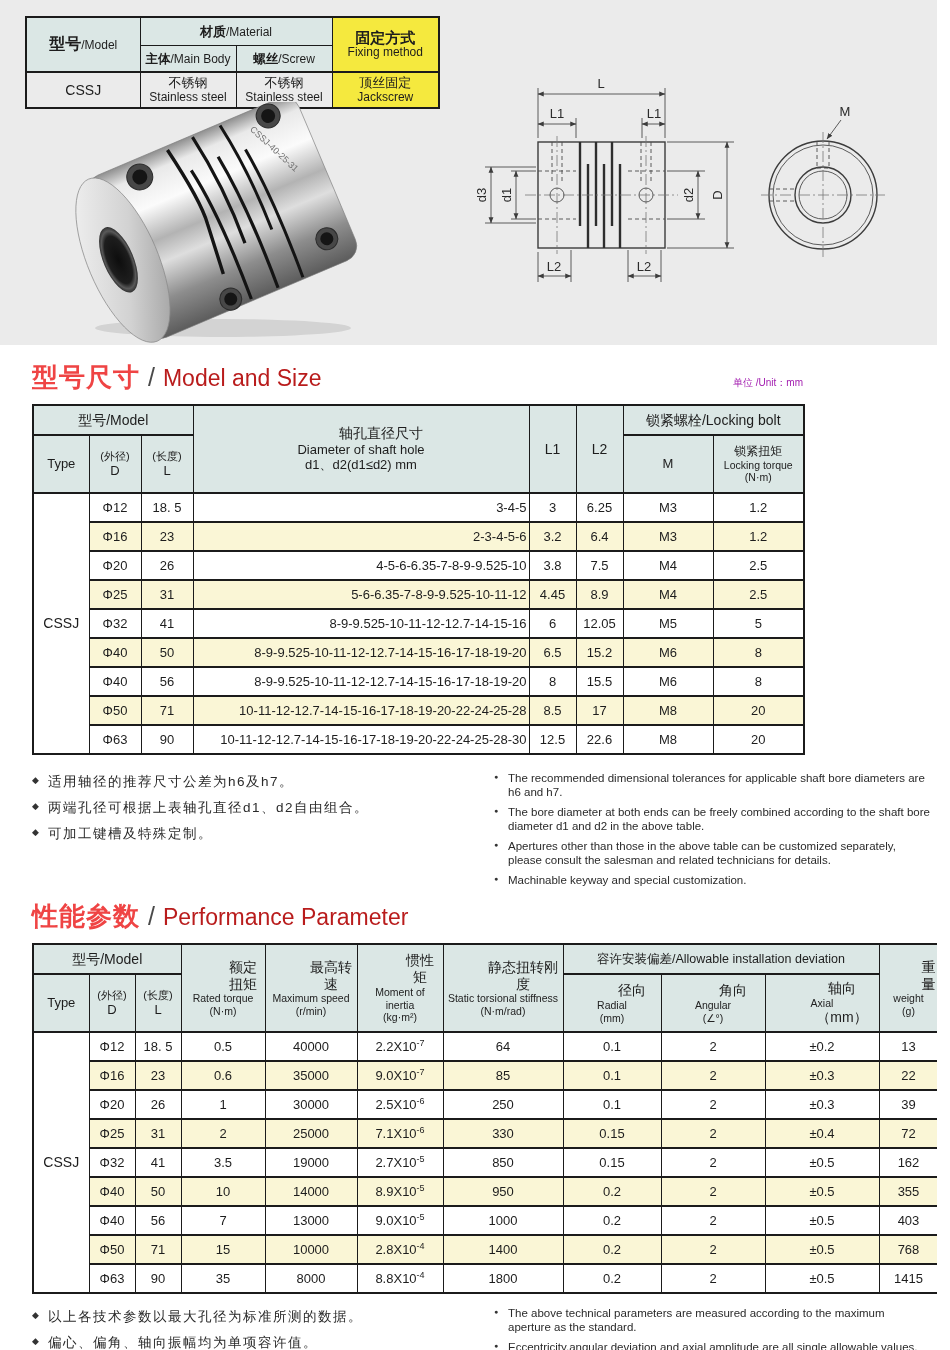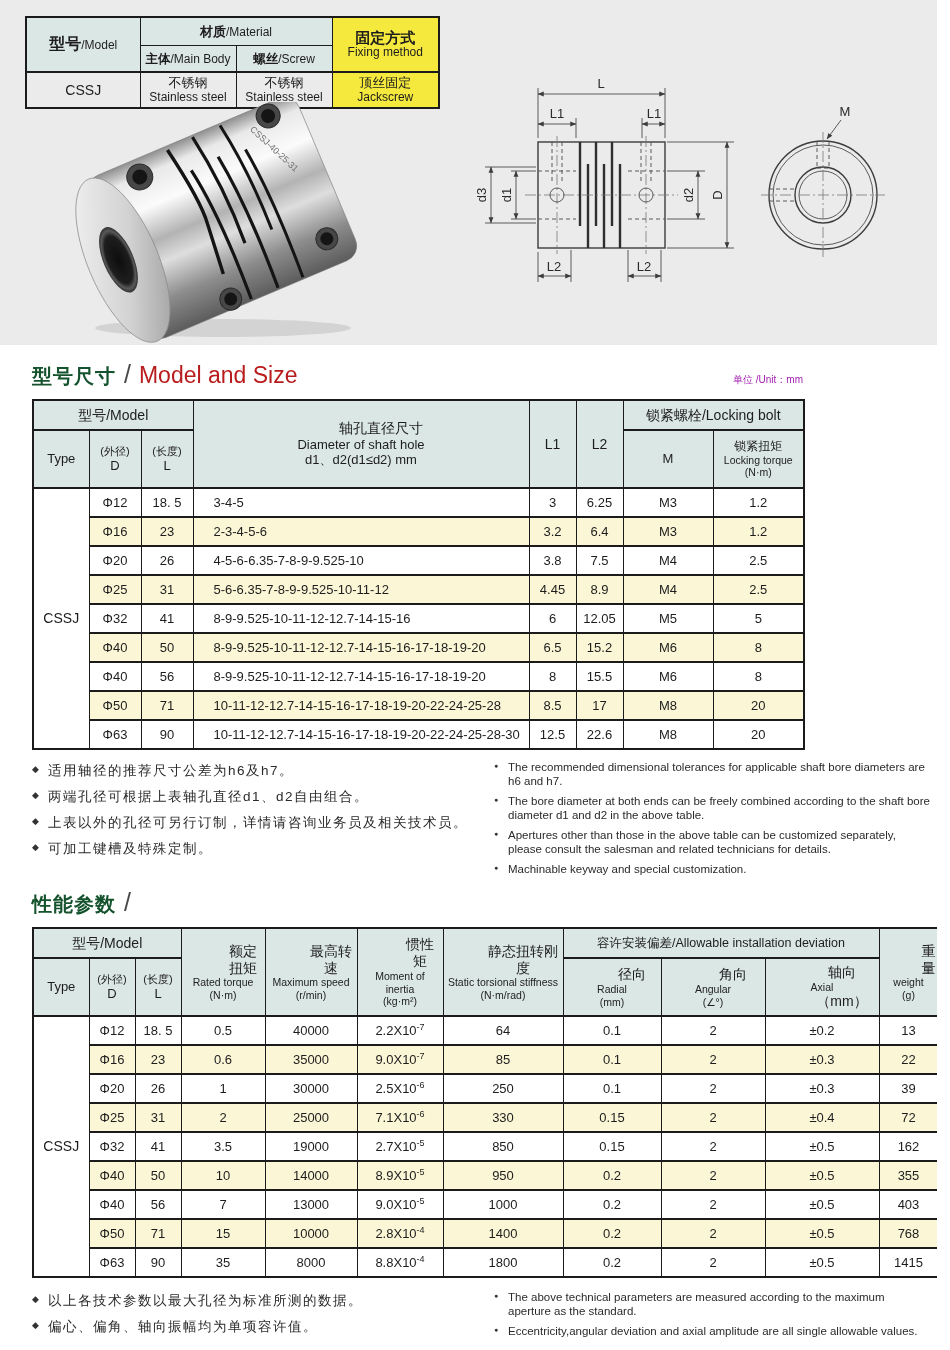--- a/index.html
+++ b/index.html
@@ -37,46 +37,46 @@
   .drawing .dash { stroke:#4a4a4a; stroke-width:0.9; fill:none; stroke-dasharray:4 3; }
   .drawing .cl   { stroke:#777; stroke-width:0.8; fill:none; stroke-dasharray:11 3 2 3; }
   .drawing .slit { stroke:#2e2e2e; stroke-width:2.4; fill:none; }
   .drawing .dim  { stroke:#4a4a4a; stroke-width:0.9; fill:none; }
   .drawing text  { font-size:13px; fill:#2b2b2b; }
 
   
   .content { position:absolute; left:0; top:345px; width:950px; }
   .sec { margin-left:32px; }
   .sec-title { display:flex; align-items:baseline; margin-top:15px; }
-  .sec-title .cn { font-size:20px; font-weight:600; color:#14532d; letter-spacing:1px; }
+  .sec-title .cn { font-size:26px; font-weight:600; color:#ef4444; letter-spacing:1px; }
   .sec-title .sep { font-size:25px; color:#4a4a4a; margin:0 8px; font-weight:300; }
   .sec-title .en { font-size:23px; color:#b91c1c; font-weight:500; }
   .sec-title .unit { margin-left:auto; font-size:10px; color:#a21caf; }
   .w1 { width:771px; }
   .w2 { width:898px; }
 
   table.grid { border-collapse:collapse; table-layout:fixed; border:2px solid #1b1b1b; margin-top:9px; }
   .grid th, .grid td { border:1px solid #1b1b1b; border-top-width:2px; border-bottom-width:2px;
                        text-align:center; vertical-align:middle; padding:0 2px; font-weight:normal;
                        font-size:13px; line-height:1.2; overflow:hidden; }
   .grid thead th { background:#dbe7e5; }
   .grid .hr1 th { height:30px; font-size:14px; }
   .grid .hr2 th { height:58px; }
   .grid tbody tr { height:29px; }
   .grid tr.hl td { background:#faf6d6; }
-  .grid td.la { text-align:left; padding-left:20px; }
+  .grid td.la { text-align:right; padding-left:20px; }
   .grid .typec { font-size:14px; background:#fff; }
   .grid .sub { font-size:11px; color:#222; }
   .grid .subx { font-size:10.5px; color:#222; }
   .grid .big { font-size:13px; }
   .grid .cn14 { font-size:14px;margin-left:40px; }
   .grid sup { font-size:9px; }
 
   
-  .notes-wrap { display:flex; margin-top:4px; }
+  .notes-wrap { display:flex; margin-top:10px; }
   .notes { list-style:none; }
   .notes-cn { width:452px; }
   .notes-cn li { font-size:13.5px; color:#2a2a2a; margin:8px 0; letter-spacing:1.5px; position:relative; padding-left:16px; }
   .notes-cn li::before { content:"◆"; position:absolute; left:0; top:2px; font-size:9px; color:#333; }
   .notes-en { width:436px; margin-left:10px; }
   .notes-en li { font-size:11.5px; color:#2a2a2a; margin:6px 0; line-height:1.22; position:relative; padding-left:14px; }
   .notes-en li::before { content:"●"; position:absolute; left:0; top:2px; font-size:7px; color:#333; }
 </style>
 </head>
 <body>
@@ -425,37 +425,37 @@
               <td>20</td>
             </tr>
           </tbody>
       </table>
 
       <div class="notes-wrap w2">
         <ul class="notes notes-cn">
 
         <li>适用轴径的推荐尺寸公差为h6及h7。</li>
             <li>两端孔径可根据上表轴孔直径d1、d2自由组合。</li>
-            <li>上表以外的孔径可另行订制，详情请咨询业务员及相关技术员。</li>
             <li>可加工键槽及特殊定制。</li>
           </ul>
         <ul class="notes notes-en">
 
         <li>The recommended dimensional tolerances for applicable shaft bore diameters are h6 and h7.</li>
             <li>The bore diameter at both ends can be freely combined according to the shaft bore diameter d1 and d2 in the above table.</li>
             <li>Apertures other than those in the above table can be customized separately, please consult the salesman and related technicians for details.</li>
             <li>Machinable keyway and special customization.</li>
           </ul>
       </div>
     </div>
 
     <div class="sec">
       <div class="sec-title w2" style="margin-top:6px">
         <span class="cn">性能参数</span>
         <span class="sep">/</span>
+        <span class="en">Performance Parameter</span>
       </div>
 
       <table class="grid">
         <colgroup>
           <col style="width:56px">
             <col style="width:46px">
             <col style="width:46px">
             <col style="width:84px">
           <col style="width:92px">
             <col style="width:86px">

